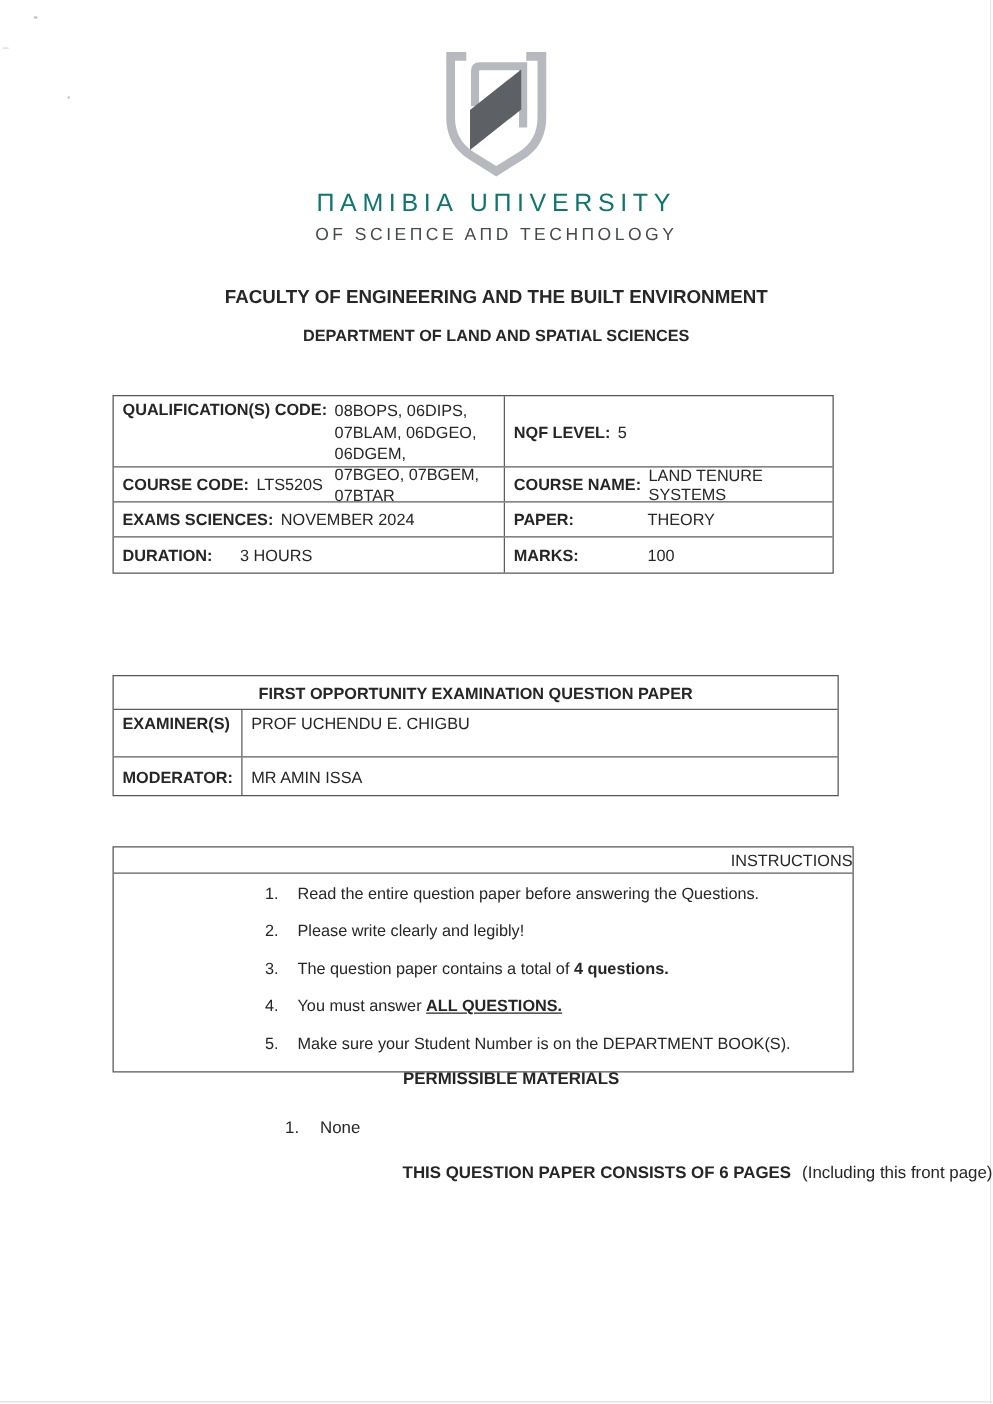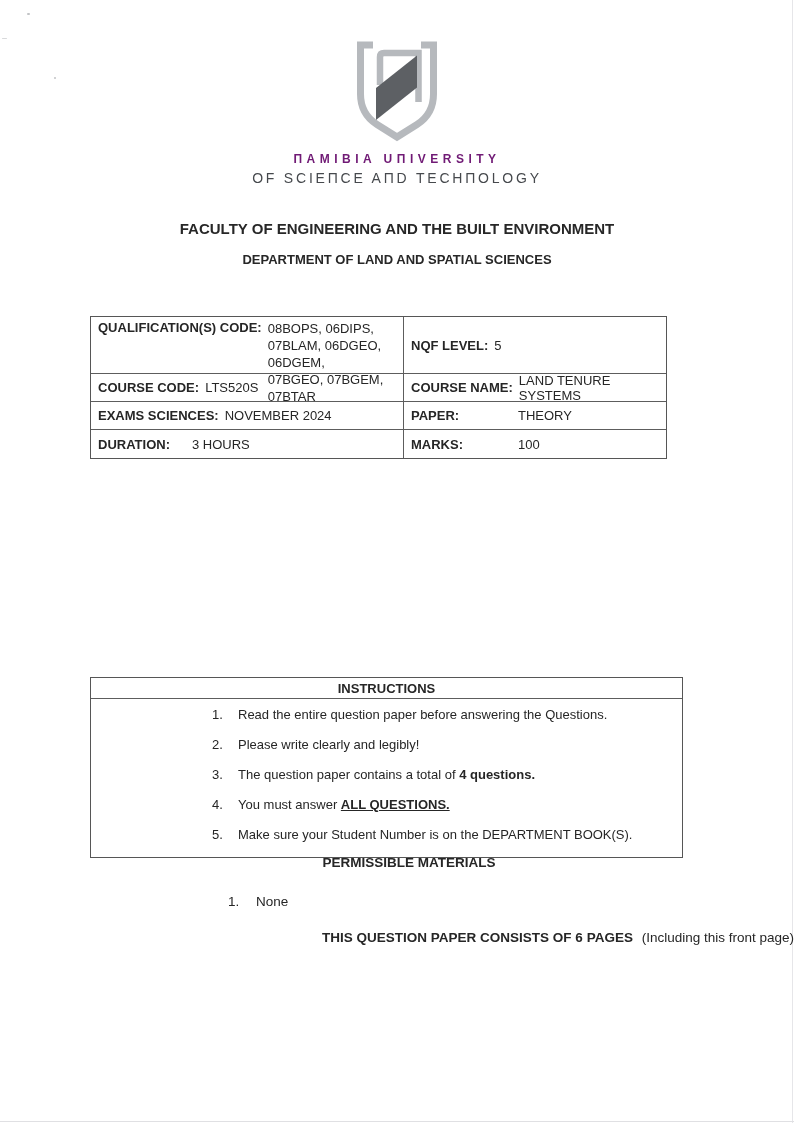--- a/index.html
+++ b/index.html
@@ -8,21 +8,21 @@
     font-family:"Liberation Sans","DejaVu Sans",sans-serif;
     color:#262626;position:relative;overflow:hidden;
   }
   .page{position:absolute;inset:0;background:#ffffff;}
   .edge-r{position:absolute;right:1px;top:0;width:1px;height:100%;background:#e6e6e9;}
   .edge-b{position:absolute;left:0;bottom:1px;width:100%;height:1px;background:#e0e0e3;}
   .speck{position:absolute;background:#8f9398;opacity:.55;border-radius:1px;}
 
   
   .logo-svg{display:block;margin:38px auto 8px auto;}
-  .uni1{text-align:center;font-size:12px;font-weight:700;letter-spacing:4.5px;color:#701a75;}
+  .uni1{text-align:center;font-size:20px;font-weight:400;letter-spacing:4.5px;color:#0f766e;}
   .uni2{text-align:center;font-size:14px;font-weight:400;letter-spacing:2.8px;color:#46494d;margin-top:4px;}
   .faculty{margin-top:34px;text-align:center;font-weight:700;font-size:15px;color:#272727;}
   .dept{margin-top:15px;text-align:center;font-weight:700;font-size:13px;color:#272727;}
 
   
   .tbl{position:absolute;left:90px;border:1.6px solid #565656;font-size:13px;background:#fff;box-sizing:border-box;}
   .row{border-bottom:1.3px solid #5d5d5d;box-sizing:border-box;display:flex;}
   .row:last-child{border-bottom:none;}
   .cell{box-sizing:border-box;padding:3px 7px;display:flex;align-items:flex-start;}
   .cell.vc{align-items:center;}
@@ -44,22 +44,22 @@
   .t2{top:540px;width:581px;}
   .t2 .hd{height:27px;justify-content:center;align-items:center;font-weight:700;display:flex;}
   .t2 .rEx{height:38px;}
   .t2 .rMo{height:30px;}
   .t2 .cl{width:103px;}
   .t2 .cr{flex:1;}
   .t2 .rMo .cell{align-items:center;}
 
   
   .instr{top:677px;width:593px;padding-bottom:6px;}
-  .instr .hd{height:21px;display:flex;justify-content:center;align-items:center;
-    font-weight:700;border-bottom:1.3px solid #5d5d5d;box-sizing:border-box;}
+  .instr .hd{height:21px;display:flex;justify-content:flex-end;align-items:center;
+    font-weight:400;border-bottom:1.3px solid #5d5d5d;box-sizing:border-box;}
   .instr .list{padding:7px 12px 4px 121px;}
   .ins-item{display:flex;margin-bottom:13px;line-height:17px;}
   .ins-item:last-child{margin-bottom:4px;}
   .ins-num{width:26px;flex:0 0 26px;}
   .u{text-decoration:underline;margin-top:20px;}
 
   .perm-title{position:absolute;top:855px;left:0;width:100%;text-align:center;font-weight:700;font-size:13.5px;margin-left:12px;}
   .perm-item{position:absolute;top:894px;left:228px;font-size:13.5px;display:flex;}
   .perm-num{width:28px;}
   .footer{position:absolute;top:930px;left:0;width:100%;text-align:right;font-size:13.5px;}
@@ -126,20 +126,41 @@
         <b class="lbl lblw-dur">DURATION:</b>
         <span>3 HOURS</span>
       </div>
       <div class="cell cr vc">
         <b class="lbl lblw-right">MARKS:</b>
         <span>100</span>
       </div>
     </div>
   </div>
 
+  <div class="tbl t2">
+    <div class="row hd">
+      <span>FIRST OPPORTUNITY EXAMINATION QUESTION PAPER</span>
+    </div>
+    <div class="row rEx">
+      <div class="cell cl divr">
+        <b>EXAMINER(S)</b>
+      </div>
+      <div class="cell cr">
+        <span>PROF UCHENDU E. CHIGBU</span>
+      </div>
+    </div>
+    <div class="row rMo">
+      <div class="cell cl divr">
+        <b>MODERATOR:</b>
+      </div>
+      <div class="cell cr">
+        <span>MR AMIN ISSA</span>
+      </div>
+    </div>
+  </div>
 
   <div class="tbl instr">
     <div class="hd">
       <span>INSTRUCTIONS</span>
     </div>
     <div class="list">
       <div class="ins-item">
         <span class="ins-num">1.</span>
         <span><span>Read the entire question paper before answering the Questions.</span></span>
       </div>

